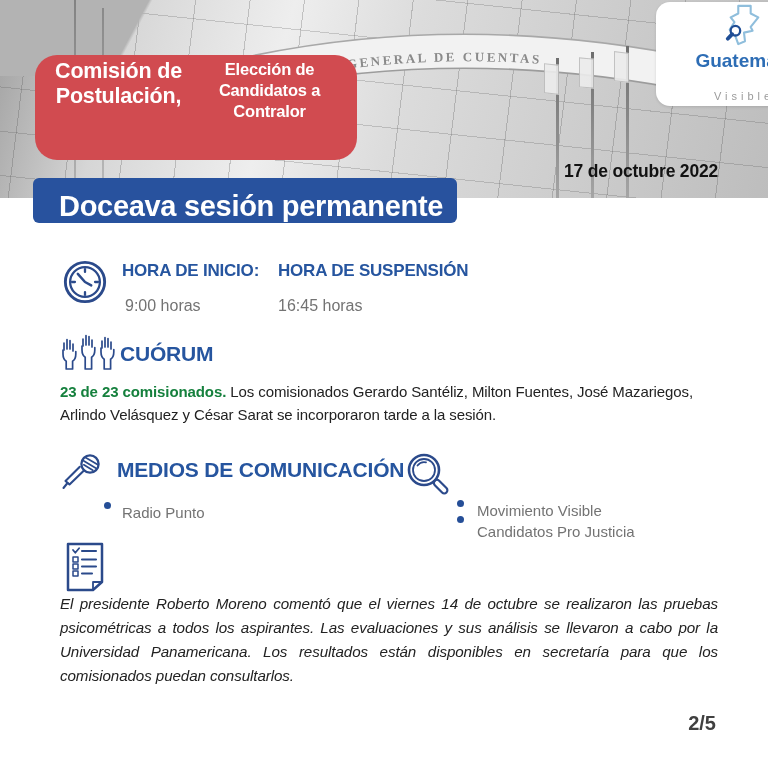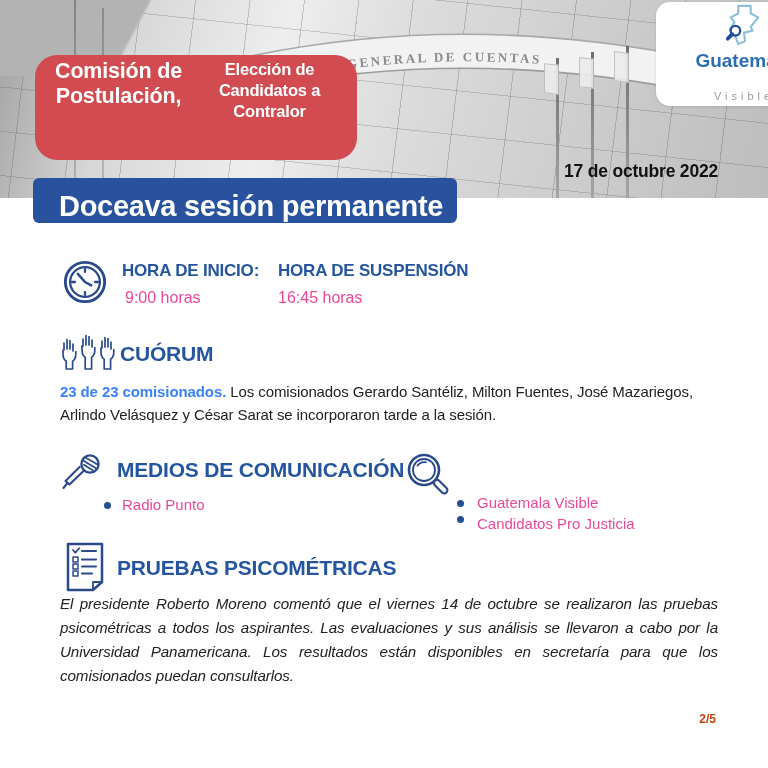--- a/index.html
+++ b/index.html
@@ -53,26 +53,26 @@
   .date { position:absolute; top:161px; right:50px; font-size:17.5px; font-weight:bold; color:#121212; letter-spacing:-0.2px;text-align:center; }
   .session-banner { position:absolute; left:33px; top:178px; width:424px; height:45px;
     border-radius:6px; color:#ffffff; font-size:29px; font-weight:bold;
     display:flex; align-items:flex-end; padding-left:26px; box-sizing:border-box; letter-spacing:-0.3px; }
 
   
   .abs { position:absolute; }
   .sec-title { font-weight:bold; color:#26559F; letter-spacing:-0.2px; }
   .h17 { font-size:17px; }
   .h20 { font-size:21px; }
-  .body-txt { color:#ec4899; font-size:15px; }
+  .body-txt { color:#737373; font-size:15px;margin-top:8px; }
   .para { color:#222222; font-size:15px; line-height:1.5; letter-spacing:-0.1px; }
-  .para b { color:#3b82f6;text-align:center; }
+  .para b { color:#15803d;text-align:center; }
   .justify { text-align:justify; line-height:1.58;font-style:italic; }
   .dot { width:7px; height:7px; border-radius:50%; background:#254E97; }
-  .footer-page { position:absolute; top:712px; right:52px; font-size:12px; font-weight:bold; color:#c2410c; }
+  .footer-page { position:absolute; top:712px; right:52px; font-size:20px; font-weight:bold; color:#404040; }
   svg { display:block; }
 </style>
 </head>
 <body>
 
 <div id="canvas">
 
   <div class="photo">
     <div class="grid1"></div>
     <div class="grid2"></div>
@@ -164,33 +164,32 @@
 
   <svg class="abs" style="left:404px; top:450px;" width="52" height="54" viewBox="0 0 52 54">
     <g fill="none" stroke="#2B4A8B">
       <circle cx="20" cy="20" r="15" stroke-width="2.6"></circle>
       <circle cx="20" cy="20" r="11" stroke-width="1.8"></circle>
       <path d="M13.5 15.5 a8.5 8.5 0 0 1 8.5 -3.2" stroke-width="1.8" stroke-linecap="round"></path>
       <rect x="-1" y="-3.1" width="16.5" height="6.2" rx="3.1" stroke-width="2.2" transform="translate(31.5 31.5) rotate(45)"></rect>
     </g>
   </svg>
   <div class="abs dot" style="left:457px; top:500px;"></div>
-  <div class="abs body-txt" style="left:477px; top:494px;">Guatemala Visible</div>
+  <div class="abs body-txt" style="left:477px; top:494px;">Movimiento Visible</div>
   <div class="abs dot" style="left:457px; top:516px;"></div>
   <div class="abs body-txt" style="left:477px; top:515px;">Candidatos Pro Justicia</div>
 
   <svg class="abs" style="left:62px; top:541px;" width="46" height="52" viewBox="0 0 46 52">
     <g fill="none" stroke="#2B4A8B" stroke-linejoin="round" stroke-linecap="round">
       <path d="M6 3 H40 V41 L31 49 H6 Z" stroke-width="2.5"></path>
       <path d="M31 49 V41 H40" stroke-width="1.8"></path>
       <path d="M11 9 l2.3 2.8 l3.8 -4.6" stroke-width="1.8"></path>
       <rect x="11" y="16" width="5" height="5" stroke-width="1.5"></rect>
       <rect x="11" y="23" width="5" height="5" stroke-width="1.5"></rect>
       <rect x="11" y="30" width="5" height="5" stroke-width="1.5"></rect>
       <path d="M20 10 H34 M20 18.5 H34 M20 25.5 H34 M20 32.5 H30" stroke-width="2.1"></path>
     </g>
   </svg>
-  <div class="abs sec-title h20" style="left:117px; top:556px;">PRUEBAS PSICOMÉTRICAS</div>
   <div class="abs para justify" style="left:60px; top:592px; width:658px; font-size:15.2px;">El presidente Roberto Moreno comentó que el viernes 14 de octubre se realizaron las pruebas psicométricas a todos los aspirantes. Las evaluaciones y sus análisis se llevaron a cabo por la Universidad Panamericana. Los resultados están disponibles en secretaría para que los comisionados puedan consultarlos.</div>
 
   <div class="footer-page">2/5</div>
 
 </div>
 
 </body></html>

